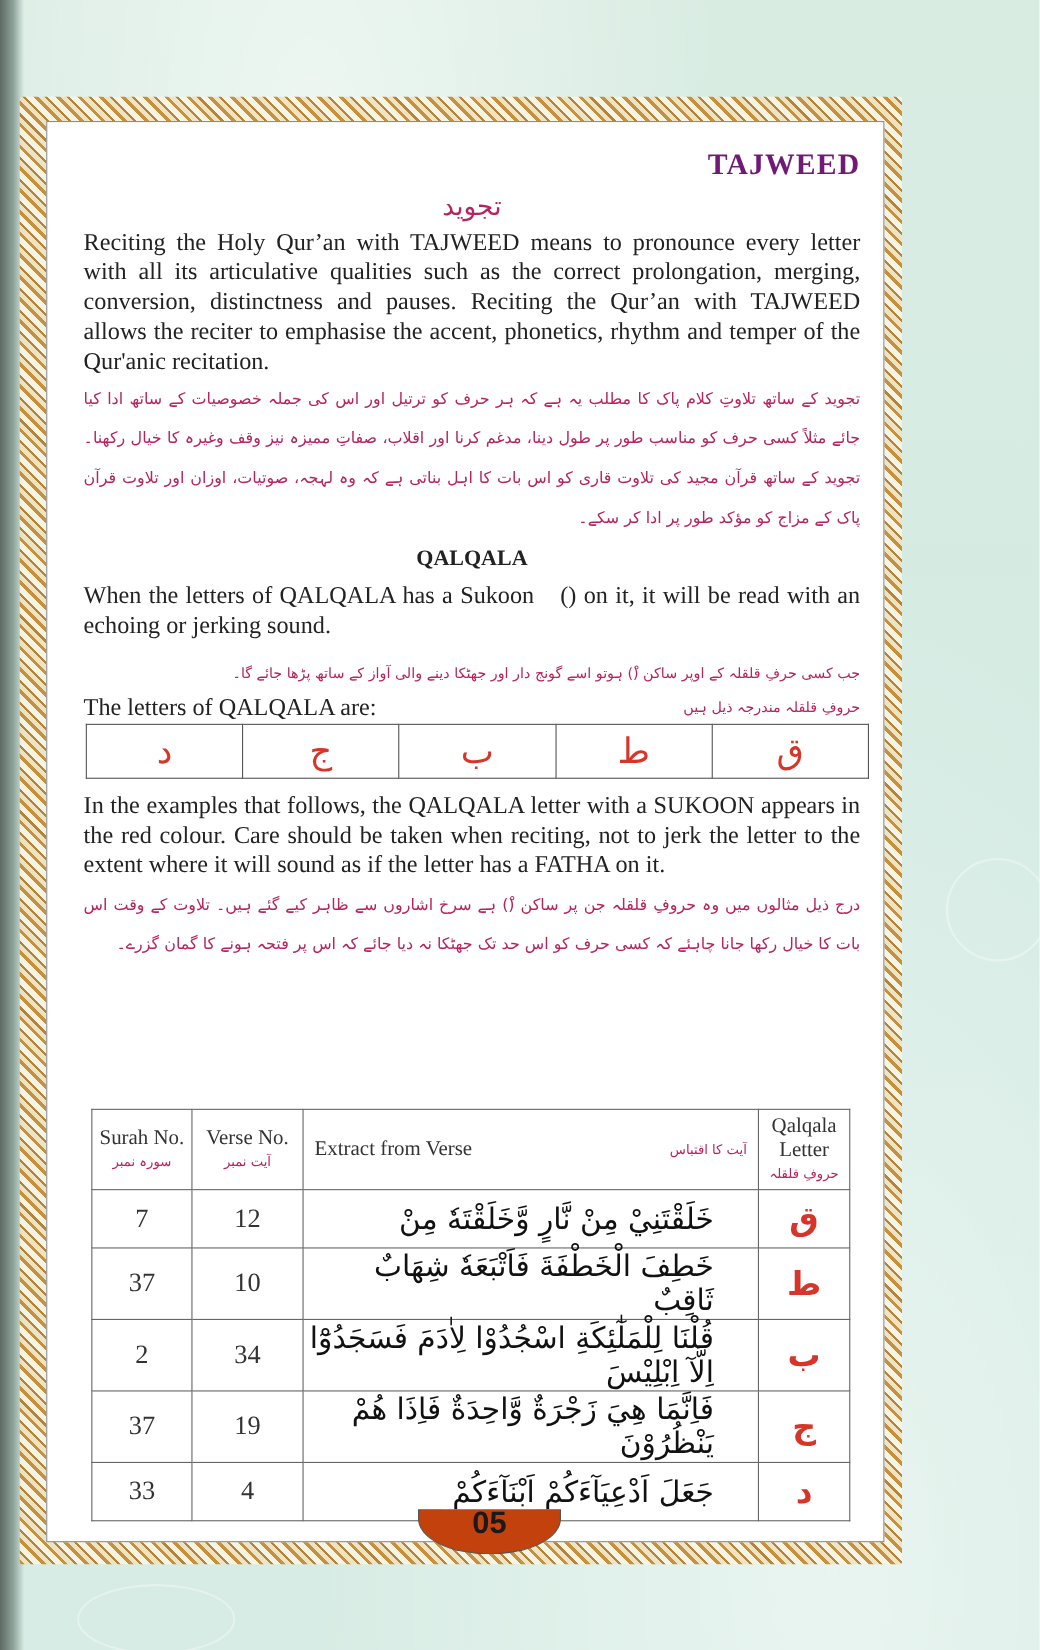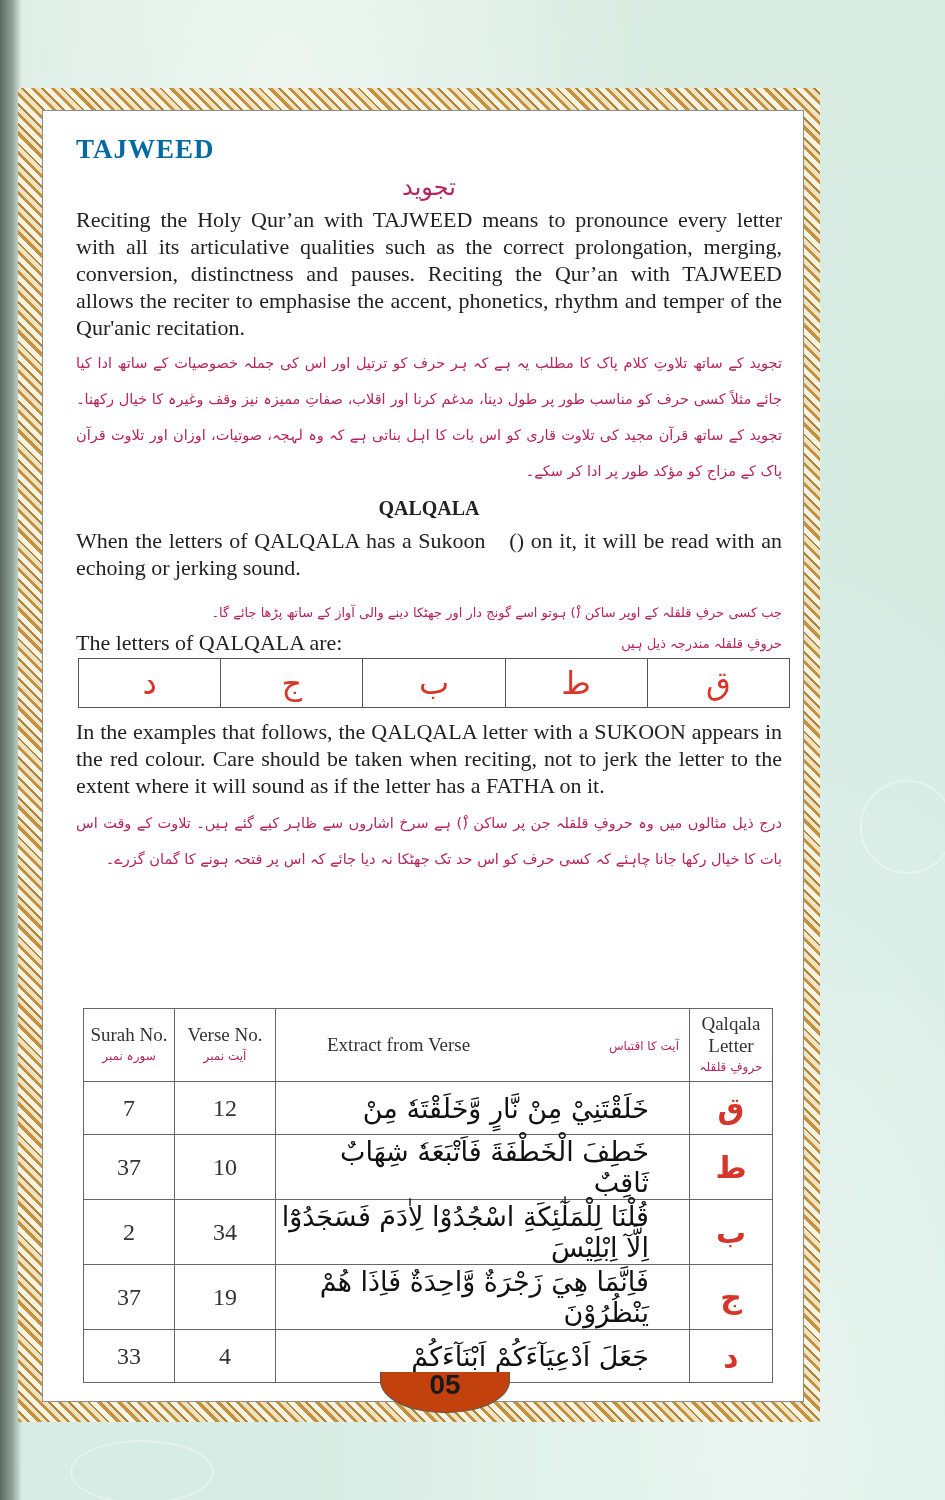--- a/index.html
+++ b/index.html
@@ -26,40 +26,40 @@
     position:absolute; left:42px; top:110px; width:760px; height:1290px;
     background:#fff; border:1px solid #8a8f94;
   }
   .page-num {
     position:absolute; left:380px; top:1372px; width:128px; height:40px;
     background:#c2410c; border:1px solid #555; border-radius:0 0 64px 64px / 0 0 32px 32px;
     border-top:none;
     text-align:center; font-family:"Liberation Sans", sans-serif; font-size:28px; font-weight:bold; color:#1a1a1a; line-height:26px;
   }
   .content { position:absolute; left:76px; top:134px; width:706px; }
-  .title { text-align:left; font-size:27px; font-weight:bold; letter-spacing:1px; color:#0369a1; margin:0; height:34px; }
+  .title { text-align:right; font-size:27px; font-weight:bold; letter-spacing:1px; color:#701a75; margin:0; height:34px; }
   .urdu-title { text-align:center; font-size:24px; color:#b5245f; direction:rtl; font-family:"DejaVu Sans", sans-serif; height:38px; line-height:38px; }
   .urdu-title.red { color:#d13a2a; font-weight:bold; }
   .en { font-size:22px; line-height:27px; color:#222; margin:0; text-align:justify; }
   .ur { font-family:"DejaVu Sans", sans-serif; direction:rtl; color:#b5245f; font-size:14.5px; line-height:36px; margin:0; text-align:justify; }
   .sub { text-align:center; font-size:20px; font-weight:bold; color:#222; margin:0; height:30px; line-height:30px; }
   .letters-row { display:flex; justify-content:space-between; align-items:flex-end; height:28px; }
   .letters-row .ur { font-size:13px; line-height:24px; }
   table.letters { width:712px; border-collapse:collapse; margin:2px 0 0 2px; }
   table.letters td { border:1.5px solid #555; height:46px; text-align:center; font-size:32px; color:#d8352a; font-family:"DejaVu Sans", sans-serif; width:20%; }
   table.ex {
     position:absolute; left:83px; top:1008px; width:690px; border-collapse:collapse;
   }
   table.ex th, table.ex td { border:1.5px solid #666; color:#333; }
   table.ex th { font-weight:normal; font-size:19px; line-height:22px; padding:4px 2px; vertical-align:middle; }
   table.ex th .ur-small { display:block; font-family:"DejaVu Sans", sans-serif; color:#b5245f; font-size:12px; line-height:20px; direction:rtl; }
   table.ex td { height:50px; text-align:center; font-size:24px; }
   table.ex td.verse { font-family:"DejaVu Sans", sans-serif; direction:rtl; font-size:27px; text-align:right; padding-right:40px; color:#111; }
   table.ex td.letter { color:#d8352a; font-family:"DejaVu Sans", sans-serif; font-size:30px; font-weight:bold; }
-  .hdr-extract { display:flex; justify-content:space-between; align-items:flex-end; padding:0 8px;margin-left:41px; }
+  .hdr-extract { display:flex; justify-content:space-between; align-items:center; padding:0 8px; }
   .hdr-extract .ur-small { display:inline; font-size:13px; }
 </style>
 </head>
 <body>
 
 <div class="gutter"></div>
 <div class="swirl" style="left:860px;top:780px;width:90px;height:90px;"></div>
 <div class="swirl" style="left:70px;top:1440px;width:140px;height:60px;"></div>
 
 <div class="frame"></div>

